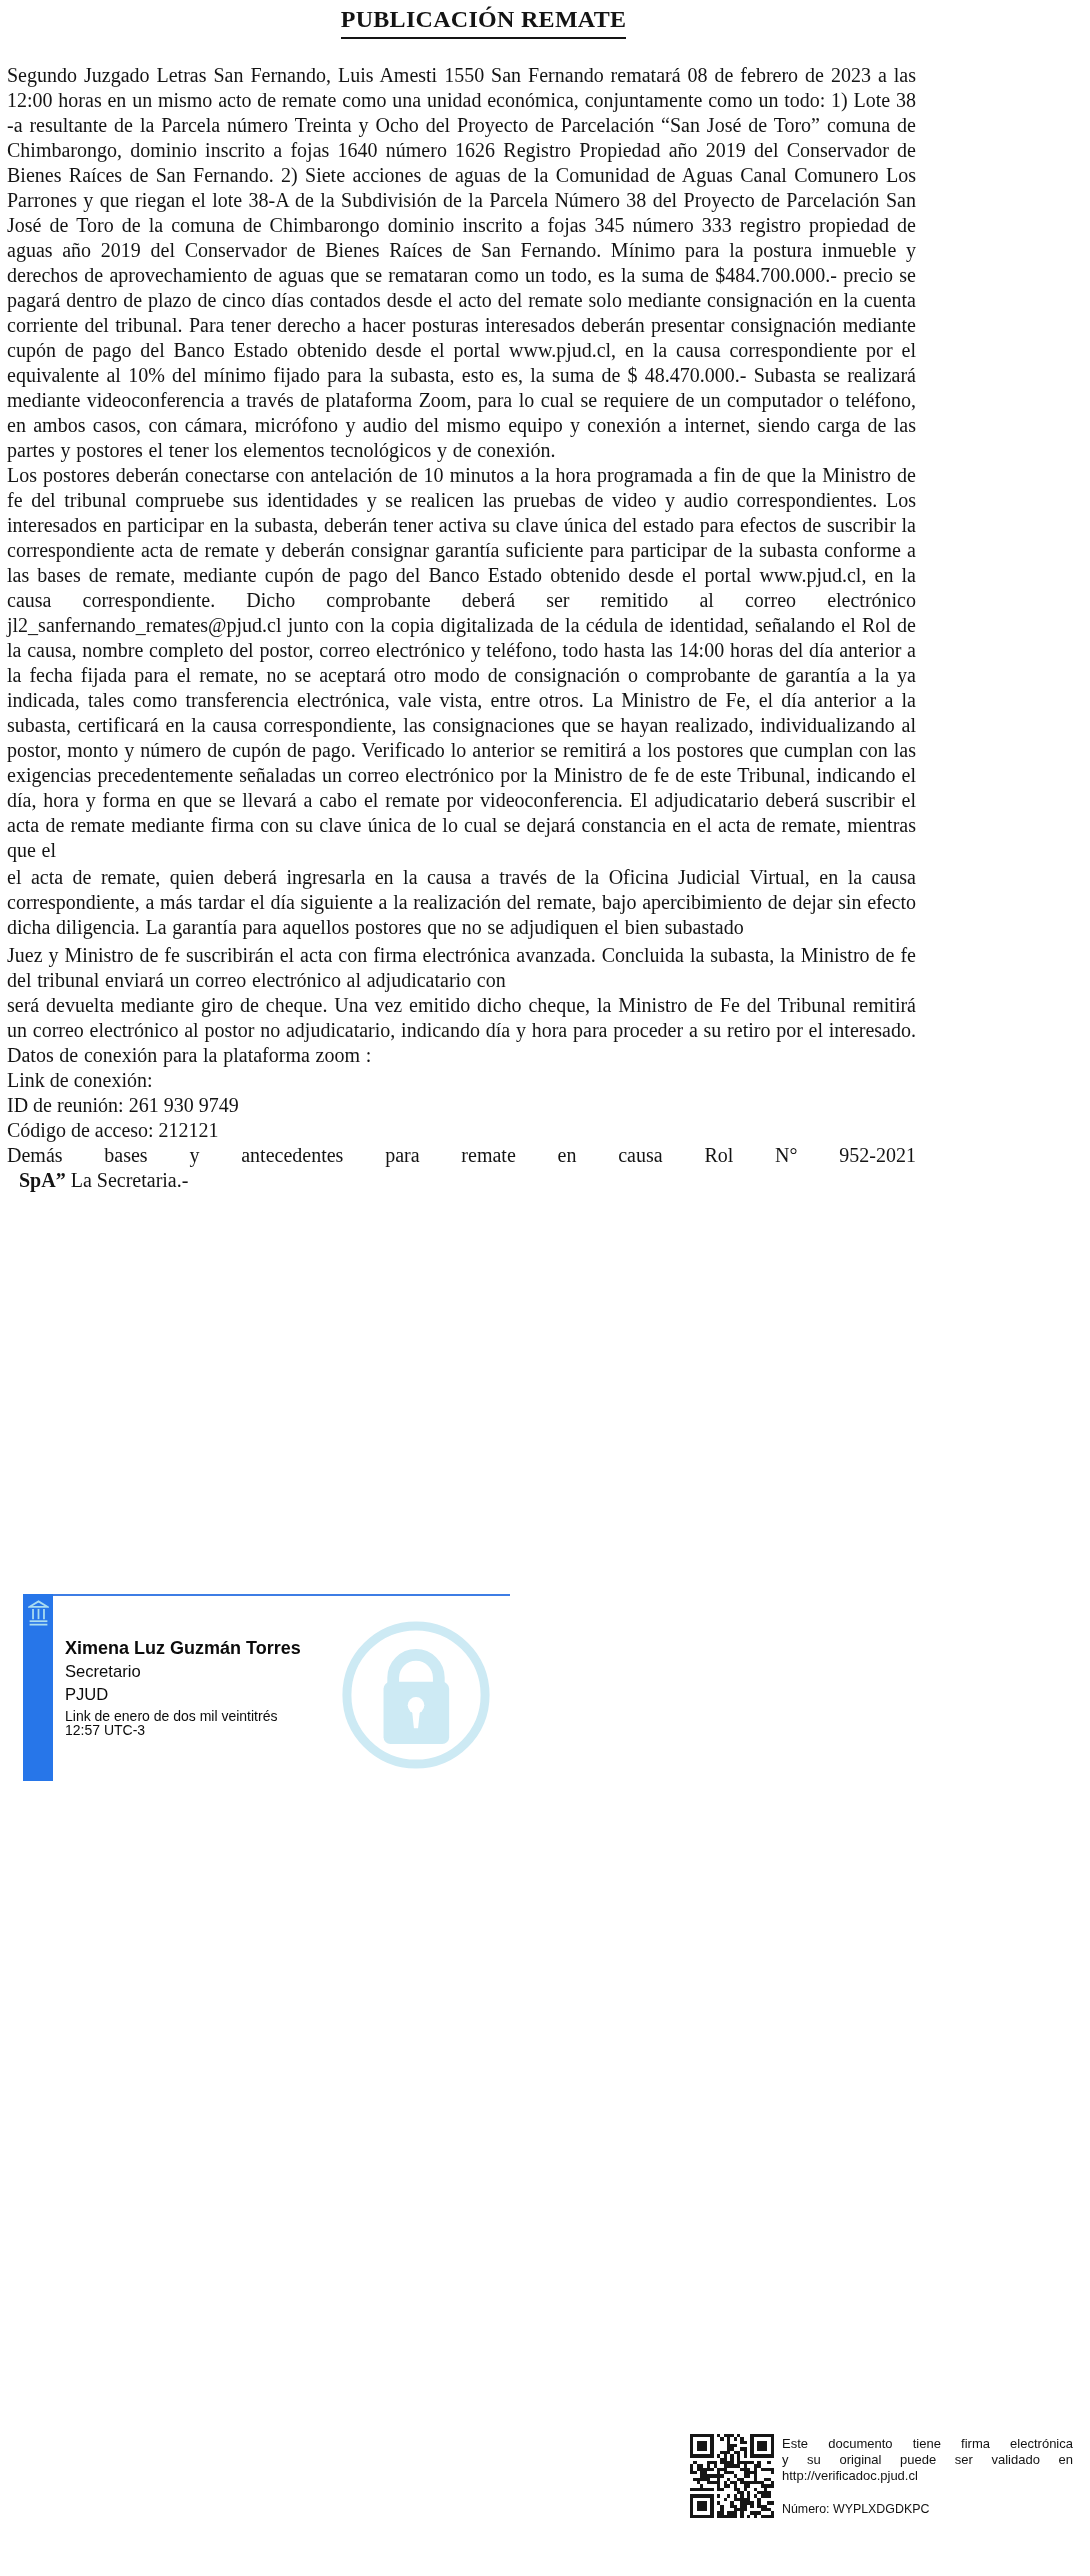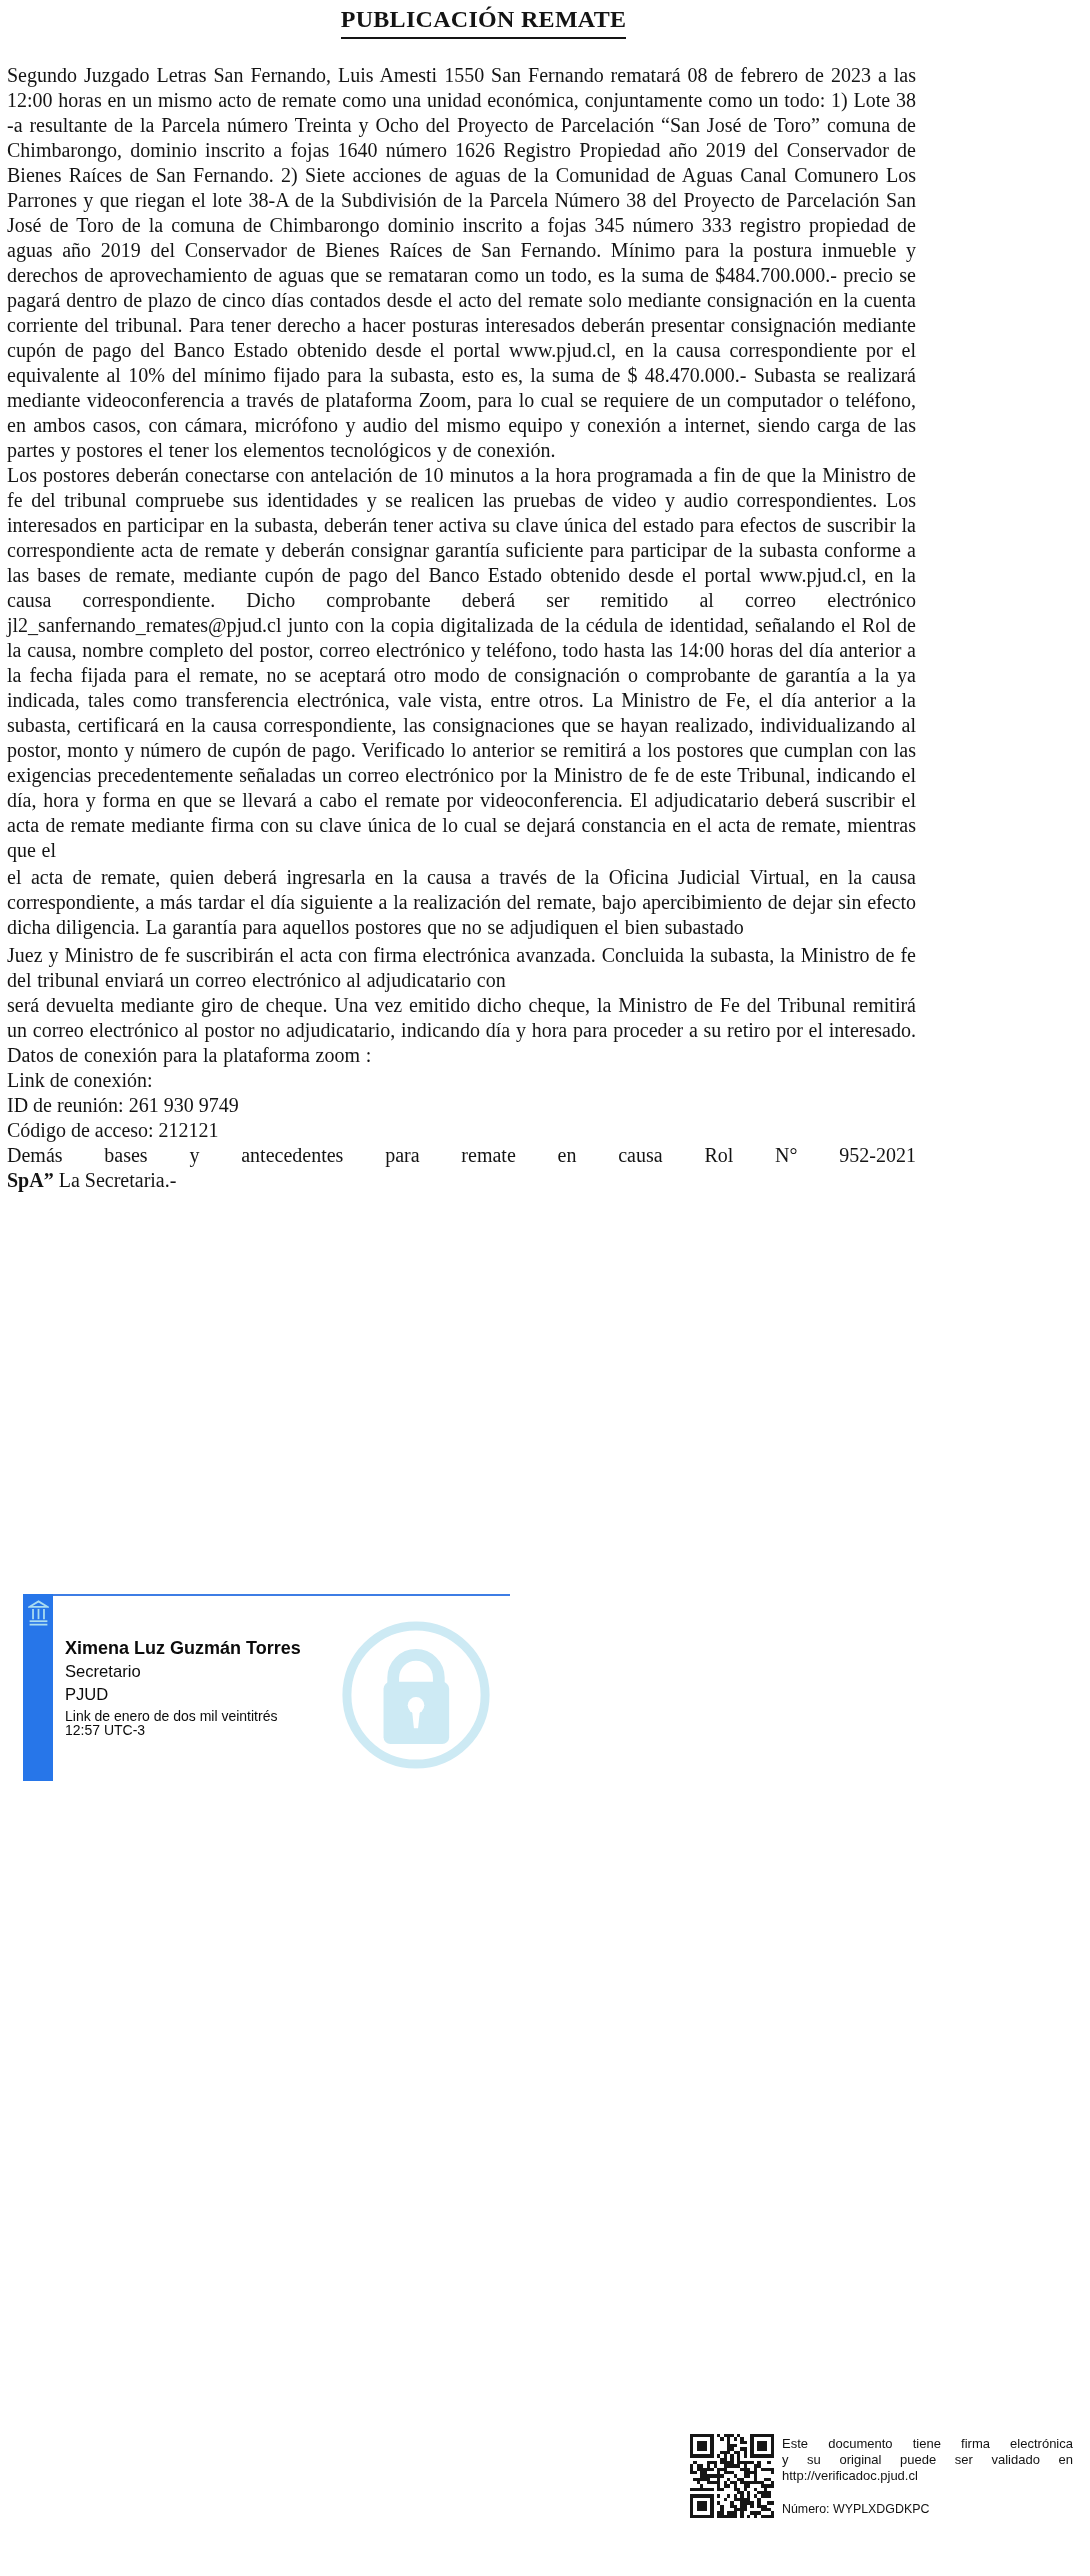--- a/index.html
+++ b/index.html
@@ -23,21 +23,21 @@
   p.par-gap{margin-top:2.8px;}
   .body-line{
     margin:0;font-size:20px;line-height:25px;text-align:left;white-space:nowrap;
   }
   .case-l1,.case-l2{
     margin:0;font-size:20px;line-height:25px;
     text-align:justify;text-align-last:justify;
   }
   .case-l2{font-weight:bold;}
   .case-l3{margin:0;font-size:20px;line-height:25px;}
-  .case-l3 .b{font-weight:bold;}
+  .case-l3 .b{font-weight:bold;margin-left:12px;}
   
   .sig-hline{position:absolute;left:23px;top:1594px;width:487px;height:2.1px;background:#3d7de5;}
   .sig-bar{position:absolute;left:23px;top:1594px;width:30px;height:187px;background:#2776e9;}
   .sig-bar svg{position:absolute;left:4.8px;top:6.2px;}
   .sig-text{
     position:absolute;left:65px;top:1638px;width:331px;
     font-family:"Liberation Sans",sans-serif;color:#0b0b0b;
   }
   .sig-name{font-size:18px;font-weight:bold;line-height:21.4px;margin:0 0 1.4px 0;}
   .sig-role{font-size:16.6px;line-height:21.4px;margin:0 0 1.4px 0;}

